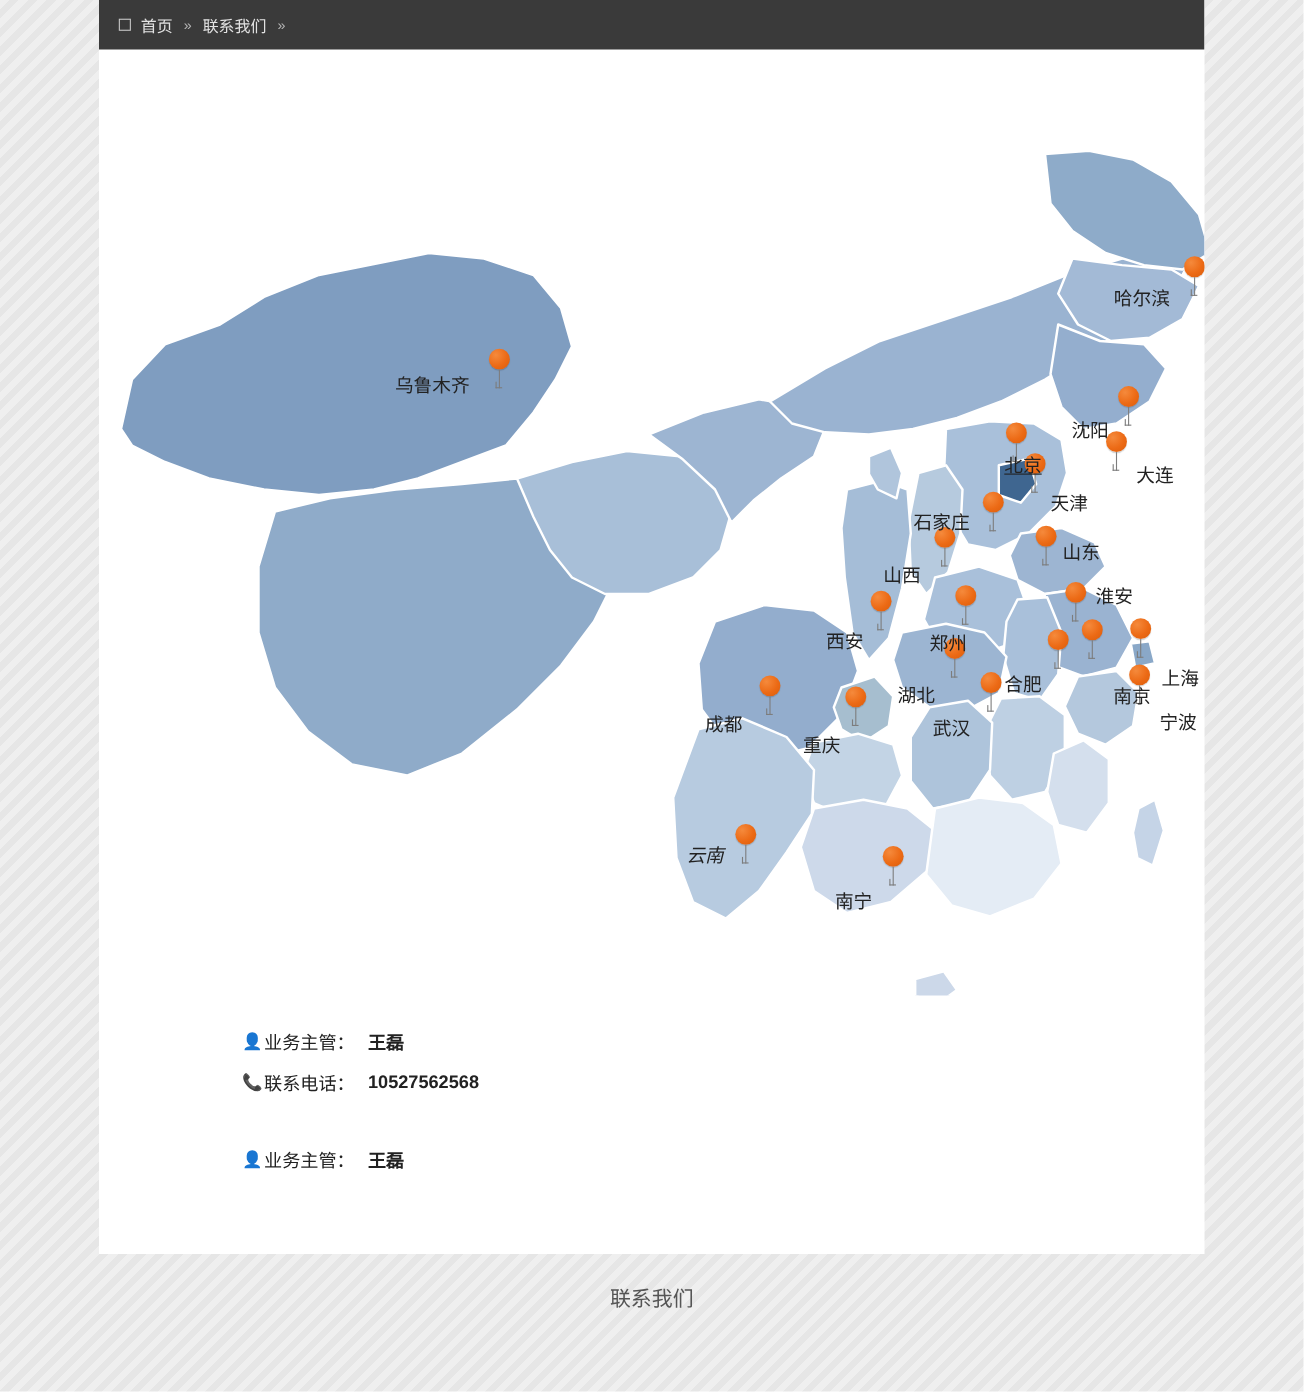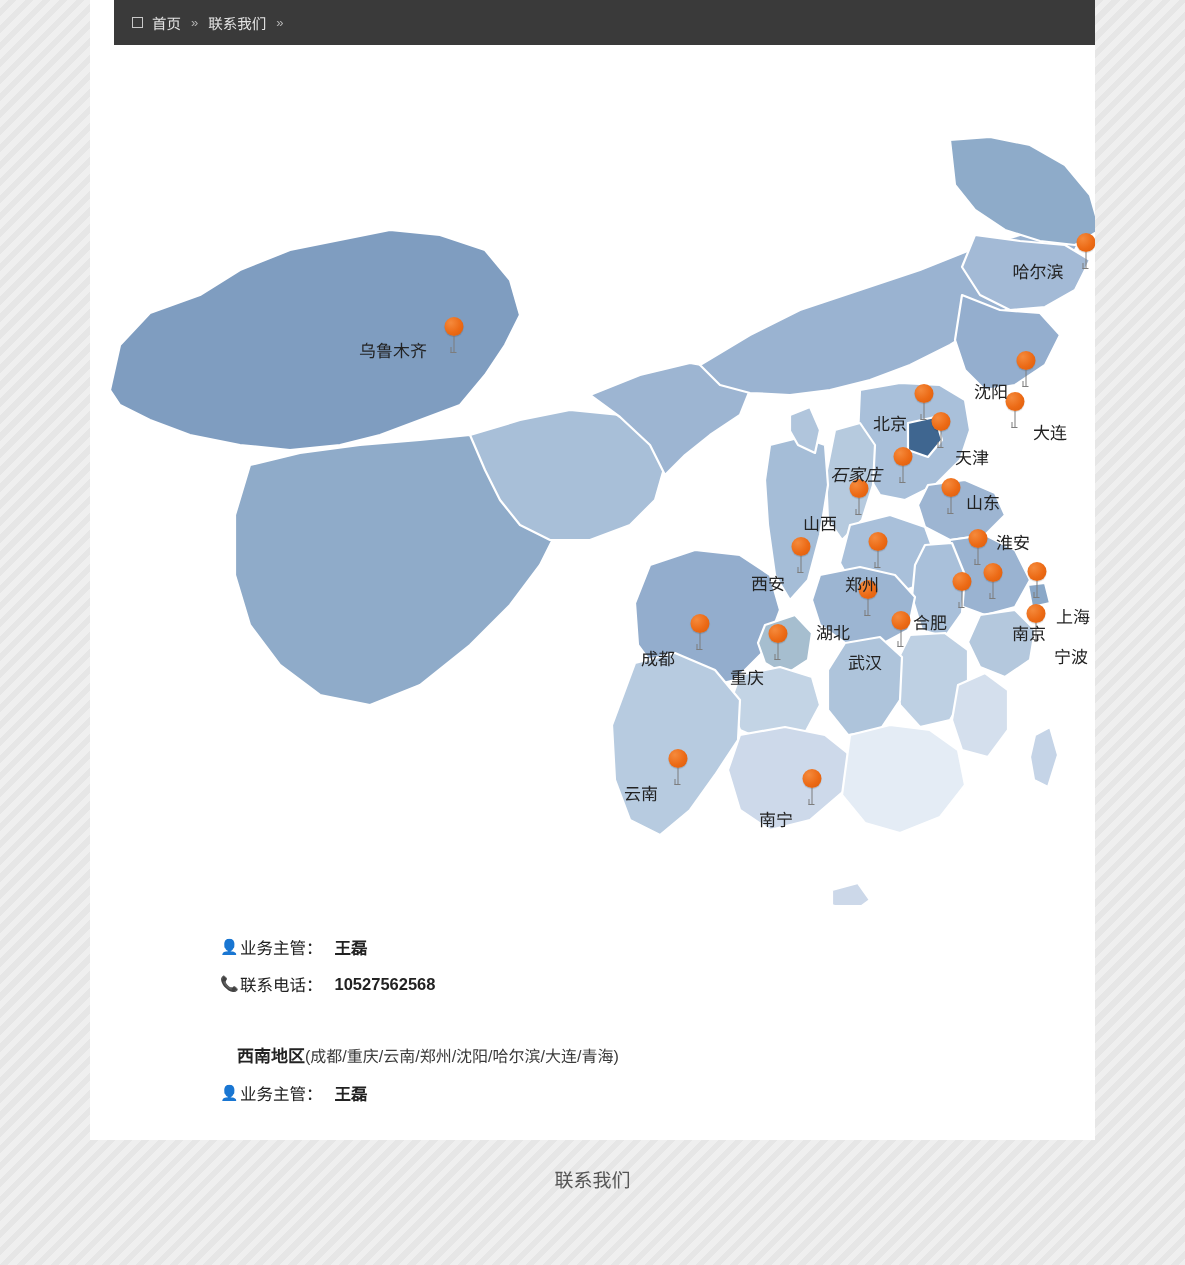--- a/index.html
+++ b/index.html
@@ -25,21 +25,20 @@
   }
   .breadcrumb {
     height: 45px;
     background: #3a3a3a;
     color: #d8d8d8;
     display: flex;
     align-items: center;
     padding-left: 18px;
     font-size: 14.5px;
     box-sizing: border-box;
-    margin-left: 24px;
   }
   .breadcrumb .home-icon {
     display: inline-block;
     width: 9px;
     height: 9px;
     border: 1px solid #c8c8c8;
     margin-right: 9px;
   }
   .breadcrumb a {
     color: #e2e2e2;
@@ -321,61 +320,58 @@
         </div>
         <div class="marker" style="left: 722px; top: 762px;">
           <div class="head"></div>
           <div class="tail"></div>
         </div>
       </div>
     <div id="labels-layer">
         <div class="city-label" style="left: 948px; top: 225px;">哈尔滨</div>
         <div class="city-label" style="left: 303px; top: 304px;">乌鲁木齐</div>
         <div class="city-label" style="left: 901px; top: 345px;">沈阳</div>
-        <div class="city-label" style="left: 800px; top: 377px;">北京</div>
+        <div class="city-label" style="left: 840px; top: 377px; text-decoration: underline;">北京</div>
         <div class="city-label" style="left: 960px; top: 386px;">大连</div>
         <div class="city-label" style="left: 882px; top: 411px;">天津</div>
-        <div class="city-label" style="left: 766px; top: 428px; font-style: italic;">石家庄</div>
+        <div class="city-label" style="left: 766px; top: 428px;">石家庄</div>
         <div class="city-label" style="left: 730px; top: 477px;">山西</div>
         <div class="city-label" style="left: 893px; top: 456px;">山东</div>
         <div class="city-label" style="left: 923px; top: 496px;">淮安</div>
         <div class="city-label" style="left: 678px; top: 537px;">西安</div>
         <div class="city-label" style="left: 772px; top: 538px;">郑州</div>
         <div class="city-label" style="left: 983px; top: 570px;">上海</div>
         <div class="city-label" style="left: 840px; top: 576px;">合肥</div>
         <div class="city-label" style="left: 909px; top: 587px; margin-left: 30px;">南京</div>
         <div class="city-label" style="left: 743px; top: 586px;">湖北</div>
         <div class="city-label" style="left: 981px; top: 610px;">宁波</div>
         <div class="city-label" style="left: 568px; top: 612px;">成都</div>
         <div class="city-label" style="left: 657px; top: 631px;">重庆</div>
         <div class="city-label" style="left: 775px; top: 616px;">武汉</div>
-        <div class="city-label" style="left: 551px; top: 747px;">云南</div>
+        <div class="city-label" style="left: 551px; top: 731px; font-style: italic;">云南</div>
         <div class="city-label" style="left: 686px; top: 773px;">南宁</div>
       </div>
   </div>
 
   <div class="info">
 
     <div class="info-block">
       <div class="info-row">
         <span class="ico">👤</span>
         <span class="lbl">业务主管：</span>
         <span class="val">王磊</span>
       </div>
       <div class="info-row">
         <span class="ico">📞</span>
         <span class="lbl">联系电话：</span>
         <span class="val">10527562568</span>
       </div>
     </div>
 
     <div class="info-block">
-      <div class="region-line">
-        <span class="region-name">西南地区</span><span class="region-cities">(成都/重庆/云南/郑州/沈阳/哈尔滨/大连/青海)</span>
-      </div>
       <div class="info-row">
         <span class="ico">👤</span>
         <span class="lbl">业务主管：</span>
         <span class="val">王磊</span>
       </div>
 
     </div>
 
   </div>
 </div>

